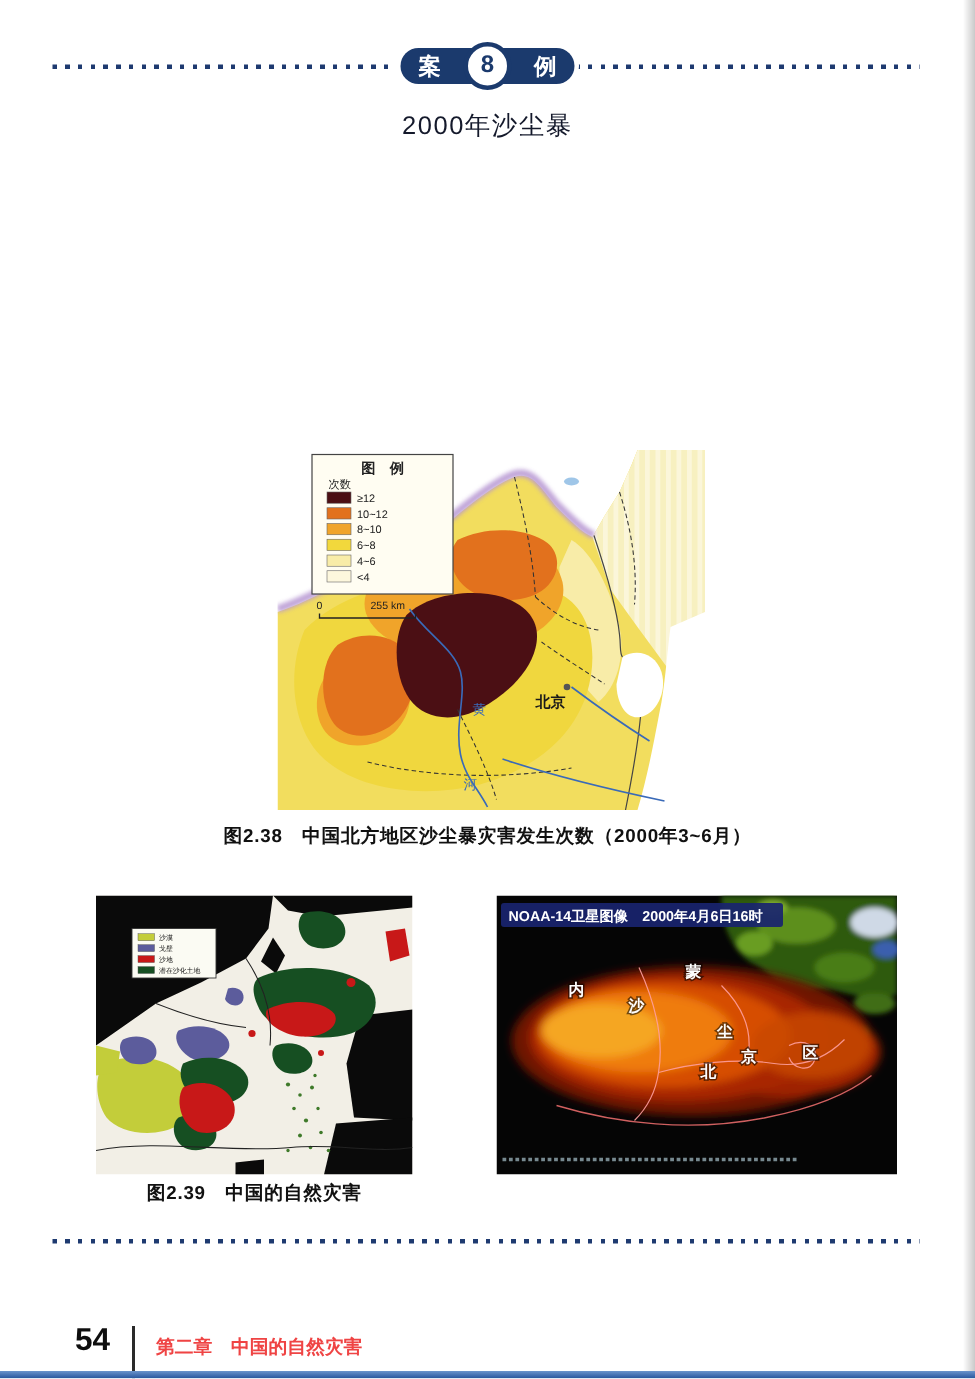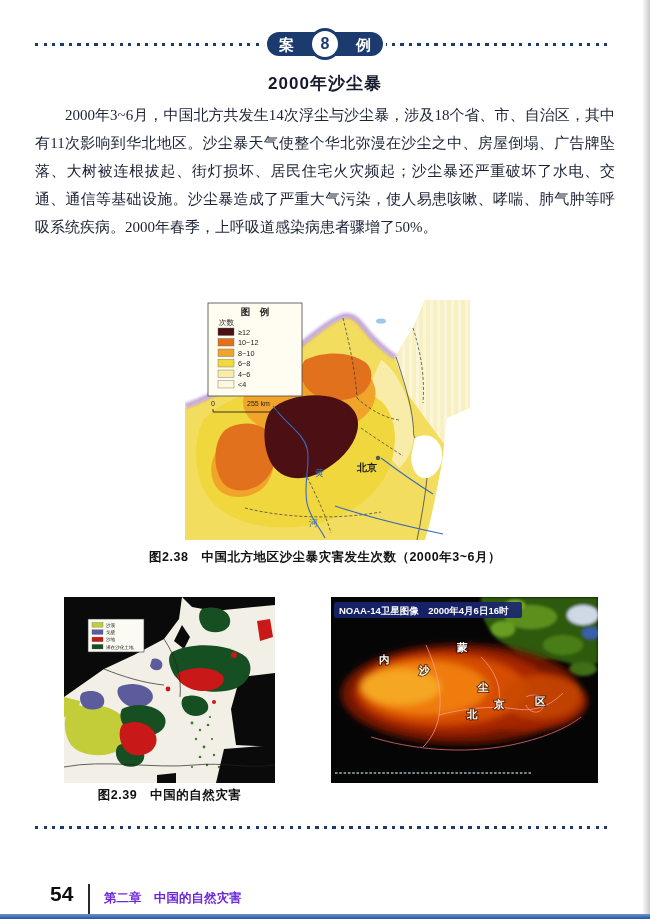--- a/index.html
+++ b/index.html
@@ -13,21 +13,21 @@
   
   #badge{left:253px;top:29px;width:144px;height:30px;display:flex;align-items:center;justify-content:center;z-index:3;}
   #badge .pill{position:relative;background:#1b3a6d;border-radius:15px;height:24px;width:116px;
     box-shadow:0 0 0 3px #ffffff;display:flex;align-items:center;justify-content:space-between;
     padding:0 12px;box-sizing:border-box;}
   #badge .pill span{color:#fff;font-family:"Liberation Sans",sans-serif;font-weight:bold;font-size:15px;line-height:1;}
   #badge .circle{position:absolute;left:50%;top:50%;transform:translate(-50%,-50%);width:26px;height:26px;
     background:#fff;border:3px solid #1b3a6d;border-radius:50%;display:flex;align-items:center;justify-content:center;}
   #badge .circle span{color:#1b3a6d;font-family:"Liberation Sans",sans-serif;font-weight:bold;font-size:16px;}
 
-  #title{left:0;top:72px;width:650px;text-align:center;font-size:17px;font-weight:bold;color:#14192b;
+  #title{left:0;top:72px;width:650px;text-align:center;font-size:17px;font-weight:normal;color:#14192b;
     font-family:"Liberation Sans",sans-serif;letter-spacing:1px;}
 
   #bodytext{left:35px;top:101px;width:580px;font-size:15px;line-height:28px;text-align:justify;color:#1a2134;}
   #bodytext p{margin:0;text-indent:2em;}
 
   .figcaption{font-family:"Liberation Sans",sans-serif;font-weight:bold;font-size:12.5px;color:#111;
     text-align:center;letter-spacing:0.5px;}
 
   #fig238{left:185px;top:298px;width:285px;height:242px;}
   #cap238{left:0;top:549px;width:650px;text-align:center;}
@@ -36,21 +36,21 @@
   #cap239{left:64px;top:787px;width:211px;}
 
   #fig240{left:331px;top:597px;width:267px;height:138px;}
   #cap240{left:331px;top:787px;width:267px;}
 
   #dash-bottom{left:35px;top:826px;width:578px;}
   #dash-top{left:35px;top:43px;width:578px;z-index:1;}
 
   #footer-pageno{left:50px;top:882px;font-family:Liberation Sans, sans-serif;font-weight:bold;font-size:21px;color:#0e0e0e;}
   #footer-divider{left:88px;top:884px;width:2px;height:35px;background:#2a2a2a;}
-  #footer-chapter{left:104px;top:890px;font-family:Liberation Mono, monospace;font-weight:bold;font-size:12.5px;color:#6d28d9;}
+  #footer-chapter{left:104px;top:890px;font-family:Liberation Mono, monospace;font-weight:bold;font-size:12.5px;color:#ef4444;}
 
   #page-edge-right{right:0;top:0;width:8px;height:919px;background:linear-gradient(90deg,rgba(200,200,200,0),#c9c9c9);}
   #bottom-bar{left:0;top:914px;width:650px;height:5px;background:linear-gradient(180deg,#6a94cc,#27559c);}
 
   svg text{font-family:"Liberation Sans",sans-serif;}
 </style>
 </head>
 <body>
 
 <div id="page">
@@ -62,21 +62,20 @@
       <span>例</span>
       <div class="circle">
         <span>8</span>
       </div>
     </div>
   </div>
 
   <div id="title" class="abs">2000年沙尘暴</div>
 
   <div id="bodytext" class="abs">
-    <p>2000年3~6月，中国北方共发生14次浮尘与沙尘暴，涉及18个省、市、自治区，其中有11次影响到华北地区。沙尘暴天气使整个华北弥漫在沙尘之中、房屋倒塌、广告牌坠落、大树被连根拔起、街灯损坏、居民住宅火灾频起；沙尘暴还严重破坏了水电、交通、通信等基础设施。沙尘暴造成了严重大气污染，使人易患咳嗽、哮喘、肺气肿等呼吸系统疾病。2000年春季，上呼吸道感染病患者骤增了50%。</p>
   </div>
 
   <div id="fig238" class="abs">
     <svg width="285" height="242" viewBox="0 0 285 242">
       <defs>
         <filter id="fuzz" x="-10%" y="-10%" width="120%" height="120%">
             <feGaussianBlur stdDeviation="1.4"></feGaussianBlur>
           </filter>
         <pattern id="stripes" width="7" height="7" patternUnits="userSpaceOnUse">
           <rect width="7" height="7" fill="#f7f0c0"></rect>

